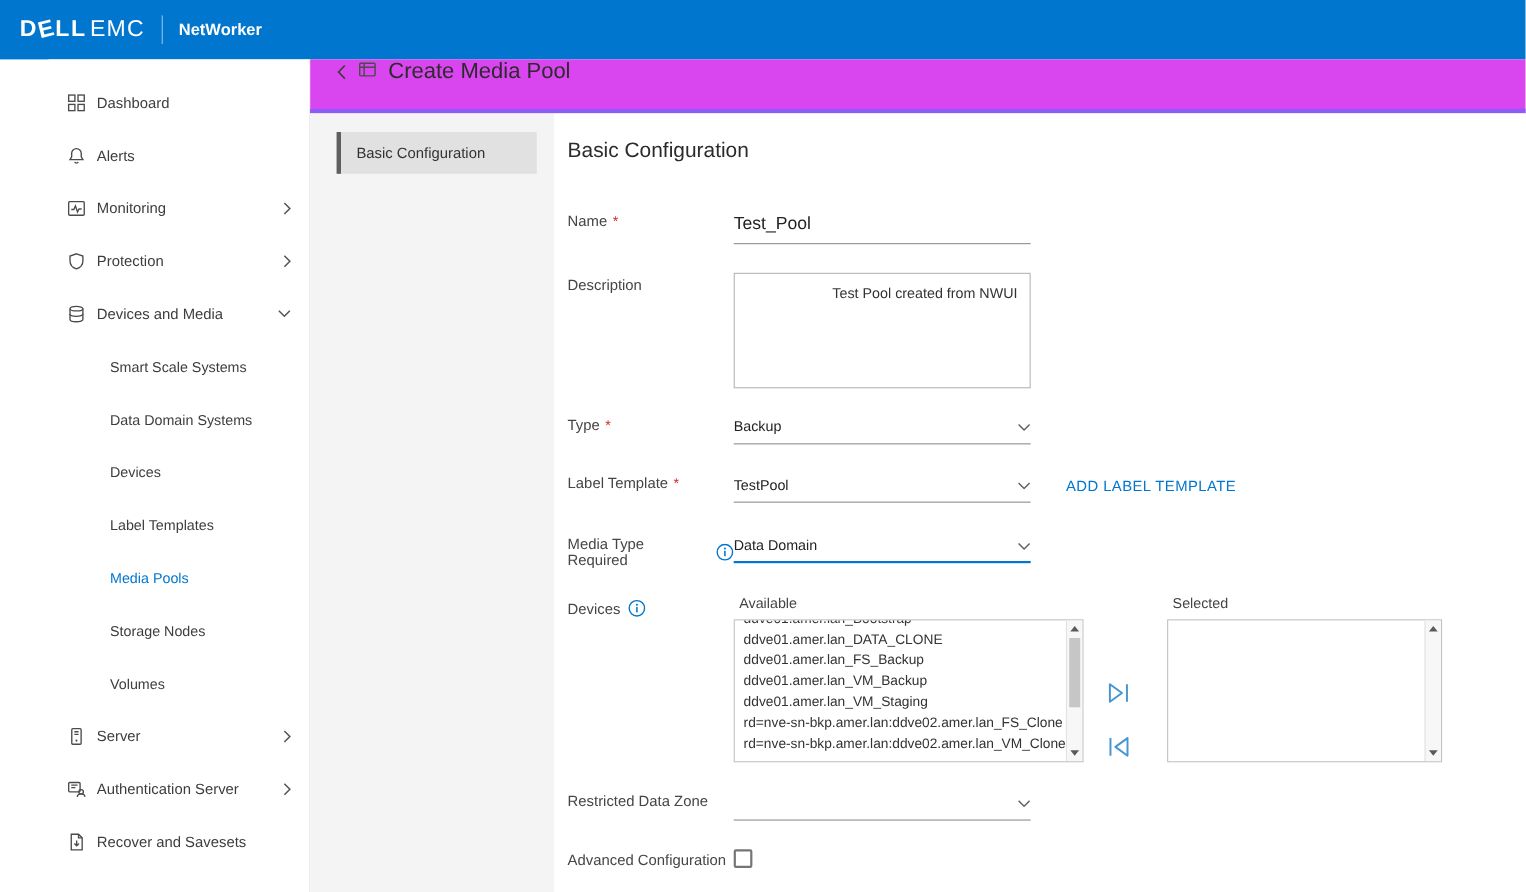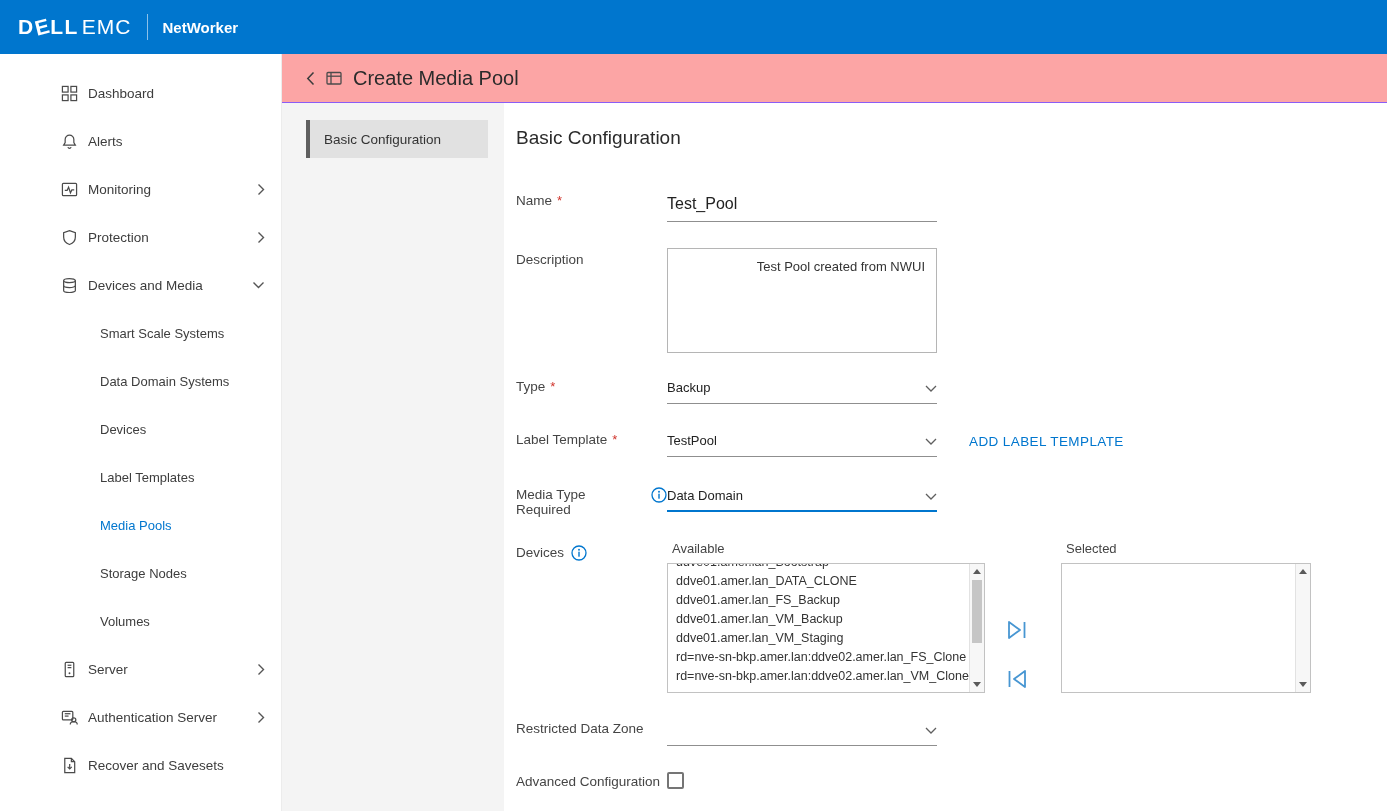--- a/index.html
+++ b/index.html
@@ -20,37 +20,37 @@
   
   .sidebar { width:238px; background:#fff; border-right:1px solid #ececec; padding-top:15px; flex:none; }
   .nav-item { height:48px; display:flex; align-items:center; padding:0 16px; font-size:13.5px; color:#3d3d3d; cursor:pointer; }
   .nav-item .icon { width:18px; height:18px; margin-right:10px; display:flex; align-items:center; justify-content:center; flex:none; }
   .nav-item .chev { margin-left:auto; display:flex; align-items:center; }
   .sub-item { height:48px; display:flex; align-items:center; padding-left:56px; font-size:13px; color:#3d3d3d; cursor:pointer; }
   .sub-item.active { color:#0076ce; }
 
   
   .main { flex:1; display:flex; flex-direction:column; min-width:0; }
-  .page-header { height:49px; background:#fca5a5; border-bottom:1px solid #8b5cf6; display:flex; align-items:center; padding-left:20px; flex:none; }
+  .page-header { height:49px; background:#d946ef; border-bottom:4px solid #8b5cf6; display:flex; align-items:flex-start; padding-left:20px; flex:none; }
   .back-btn { display:flex; align-items:center; cursor:pointer; padding:4px; }
   .ph-icon { display:flex; align-items:center; margin-left:6px; }
   .page-title { font-size:20px; color:#2b2b2b; font-weight:400; margin-left:10px; }
 
   .content { flex:1; display:flex; min-height:0; }
 
   
   .subnav { width:222px; background:#f4f4f4; padding-top:17px; flex:none; }
   .subnav-tab { margin-left:24px; width:182px; height:38px; background:#e1e1e1; border-left:4px solid #5f5f5f;
                 display:flex; align-items:center; padding-left:14px; font-size:13.5px; color:#333; cursor:pointer; }
 
   
   .form-area { flex:1; background:#fff; padding:24px 0 0 12px; overflow:hidden; }
   .form-title { font-size:19px; font-weight:400; color:#2b2b2b; margin-bottom:40px; }
   .frow { display:grid; grid-template-columns:151px auto; align-items:start; }
-  .flabel { font-size:13.5px; color:#454545; padding-top:4px; display:flex; }
+  .flabel { font-size:13.5px; color:#454545; padding-top:4px; display:flex; align-items:center; }
   .req { color:#d0342c; margin-left:5px; font-size:13px; }
   .info { margin-left:7px; display:inline-flex; cursor:pointer; }
 
   .ufield { width:270px; min-height:29px; padding-bottom:8px; border-bottom:1px solid #8f8f8f;
             display:flex; align-items:flex-end; justify-content:space-between;
             font-size:13px; color:#222; cursor:pointer; }
   .ufield.focused { border-bottom:2px solid #0076ce; padding-bottom:7px; }
   .uinput { width:270px; border:none; border-bottom:1px solid #8f8f8f; background:transparent;
             padding:6px 0 8px 0; font-size:16px; font-family:inherit; color:#222; outline:none; }
   .tarea { width:270px; height:105px; border:1px solid #b5b5b5; padding:9px 11px; font-size:13px;

